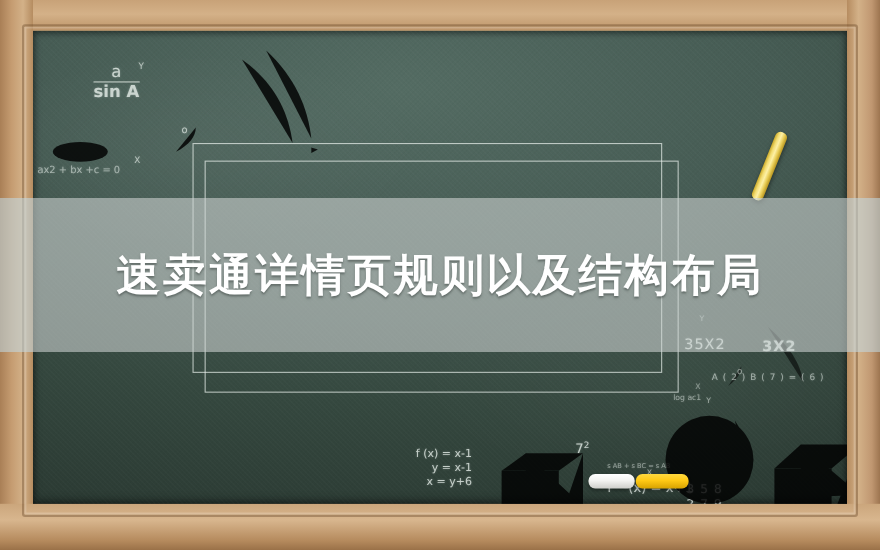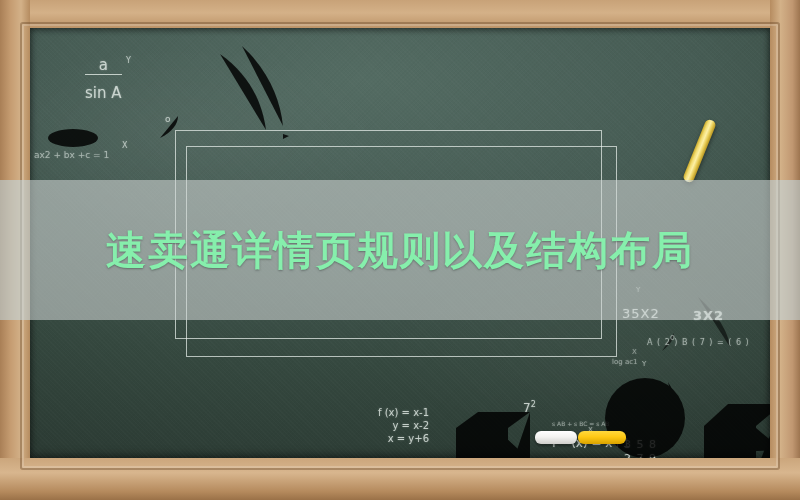--- a/index.html
+++ b/index.html
@@ -77,40 +77,40 @@
     position:absolute;
     color:#e6eee9;
     opacity:.82;
     font-family:"DejaVu Sans",sans-serif;
     white-space:nowrap;
     text-shadow:0 0 2px rgba(230,240,235,.45);
     user-select:none;
   }
   .frac{display:inline-block;text-align:center;line-height:1.05;vertical-align:middle;}
   .frac .num{display:block;}
-  .frac .den{display:block;border-top:1px solid #dfe8e2;padding-top:11px;}
+  .frac .den{display:block;border-top:1px solid #dfe8e2;padding-top:1px;font-weight:bold;}
 
   
   .deco-rect{
     position:absolute;
     border:1px solid rgba(233,240,236,.72);
   }
   .deco-rect.r1{left:145px;top:102px;width:425px;height:207px;}
   .deco-rect.r2{left:156px;top:118px;width:429px;height:209px;}
 
   
   .band{
     position:absolute;left:0;right:0;top:180px;height:140px;
     background:rgba(204,214,210,.58);
     backdrop-filter:saturate(60%);
   }
   .title{
     position:absolute;left:0;right:0;top:180px;height:140px;
     display:flex;align-items:center;justify-content:center;
-    color:#86efac;
+    color:#ffffff;
     font-size:40px;
     font-weight:700;
     letter-spacing:2px;
     font-family:"DejaVu Sans","Liberation Sans",sans-serif;
     text-shadow:0 1px 2px rgba(60,70,66,.55);
     white-space:nowrap;
   }
 
   
   .chalk-stick-wall{
@@ -159,21 +159,21 @@
       <path d="M20 90 l3 0 M28 92 l3 0 M36 92 l3 0 M44 90 l3 0"></path>
     </svg>
 
     <div class="chalk" style="left:55px;top:30px;font-size:15px">
       <span class="frac">
         <span class="num">a</span>
         <span class="den">sin A</span>
       </span>
     </div>
 
-    <div class="chalk" style="left:4px;top:122px;font-size:9px;opacity:.6">ax2 + bx +c = 1</div>
+    <div class="chalk" style="left:4px;top:122px;font-size:9px;opacity:.6">ax2 + bx +c = 0</div>
 
     <svg class="chalk" style="left:90px;top:6px;width:180px;height:130px">
       <path d="M14 20 L22 110"></path>
       <path d="M14 20 l-3 7 M14 20 l5 6"></path>
       <path d="M22 110 L170 102"></path>
       <path d="M163 100 l6 2 l-6 3"></path>
       <path d="M26 106 L150 14"></path>
       <path d="M120 8 L168 72"></path>
       <path d="M100 20 C128 40 142 66 146 96"></path>
       <path d="M122 12 C148 36 160 64 163 92"></path>
@@ -190,21 +190,21 @@
       <path d="M76 4 L108 48"></path>
       <path d="M64 14 C84 32 94 48 96 64"></path>
       <path d="M28 68 C36 62 40 56 40 50"></path>
     </svg>
     <div class="chalk" style="left:606px;top:258px;font-size:7px;opacity:.5">Y</div>
     <div class="chalk" style="left:602px;top:320px;font-size:7px;opacity:.5">X</div>
     <div class="chalk" style="left:640px;top:305px;font-size:8px;opacity:.55">o</div>
 
     <div class="chalk" style="left:348px;top:378px;font-size:10px;line-height:13px;text-align:right">
       <div>f (x) = x-1</div>
-      <div>y = x-2</div>
+      <div>y = x-1</div>
       <div>x = y+6</div>
     </div>
 
     <svg class="chalk" style="left:418px;top:378px;width:100px;height:82px">
       <path d="M8 22 L60 22 L60 70 L8 70 Z"></path>
       <path d="M8 22 L30 6 L82 6 L60 22"></path>
       <path d="M82 6 L82 54 L60 70"></path>
       <path d="M30 6 L30 54 L82 54" stroke-dasharray="3 3"></path>
       <path d="M30 54 L8 70" stroke-dasharray="3 3"></path>
     </svg>

